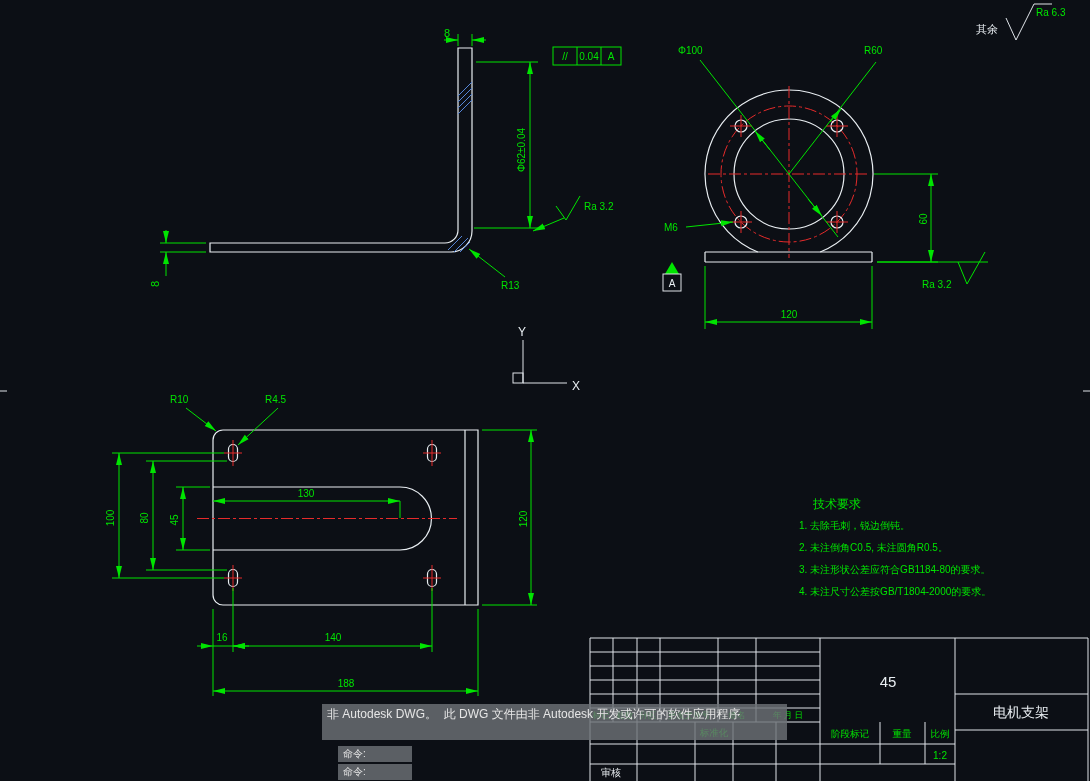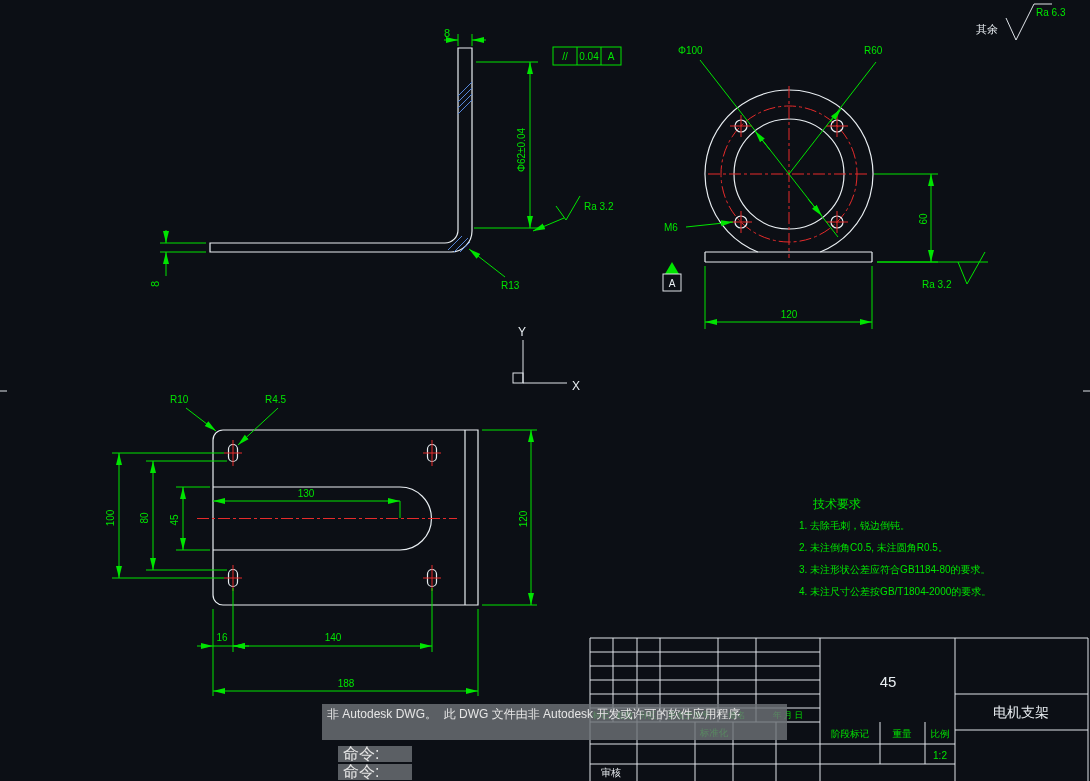--- a/index.html
+++ b/index.html
@@ -17,21 +17,21 @@
   .tg{fill:#00e500;}
   .tw{fill:#e9eef2;}
   .s8{font-size:8.5px;} .s9{font-size:9.5px;} .s10{font-size:10px;}
   .s11{font-size:11px;} .s12{font-size:12px;} .s14{font-size:14px;} .s15{font-size:15px;}
   .mid{text-anchor:middle;}
   
   .cmd-warn{position:absolute;left:322px;top:704px;width:455px;
             background:rgba(108,113,118,0.82);color:#e6e6e6;font-size:12px;
             line-height:15px;padding:3px 5px;white-space:pre-wrap;}
   .cmd-prompt{position:absolute;left:338px;background:rgba(108,113,118,0.82);
-              color:#e6e6e6;font-size:16px;line-height:14px;padding:1px 5px;width:64px;}
+              color:#e6e6e6;font-size:10px;line-height:14px;padding:1px 5px;width:64px;}
 </style>
 </head>
 <body>
 
 <div class="stage">
 
 <svg width="1090" height="781" viewBox="0 0 1090 781">
   <defs>
     <marker id="ar" viewBox="0 0 12 8" refX="12" refY="4" markerWidth="12" markerHeight="8" orient="auto-start-reverse">
       <path d="M0,1 L12,4 L0,7 Z" fill="#00e500"></path>

